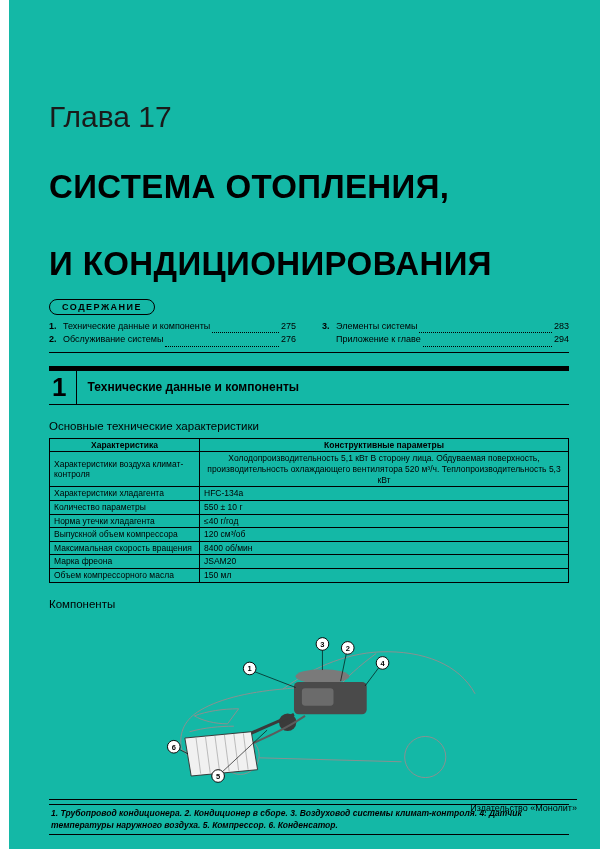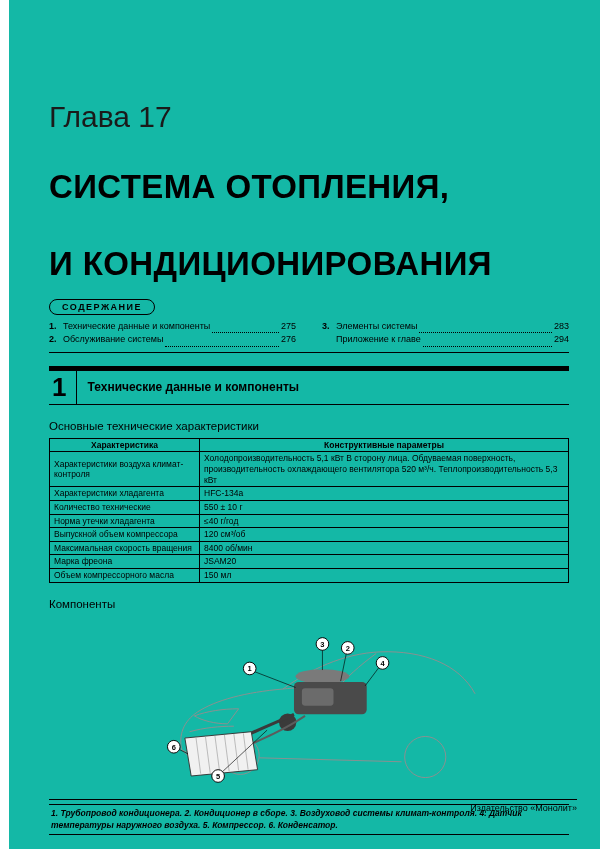--- a/index.html
+++ b/index.html
@@ -28,21 +28,21 @@
   .section-title { font-size:12px; font-weight:bold; display:flex; align-items:center; padding-left:10px; }
 
   .subheading { margin-top:15px; font-size:11.5px; font-weight:normal; }
 
   table.specs { width:100%; border-collapse:collapse; margin-top:6px; }
   .specs th, .specs td { border:1px solid #000; font-size:8.5px; padding:1px 4px; line-height:1.25; }
   .specs th { font-weight:bold; text-align:center; }
   .specs tr > *:first-child { width:150px; }
   .specs td:first-child { text-align:left; }
   .specs td:last-child { text-align:left; }
-  .specs td.long { text-align:left; }
+  .specs td.long { text-align:center; }
 
   .diagram { margin-top:8px; height:182px; text-align:center; }
   .diagram svg { display:inline-block; }
   .diagram text { font-family:"Liberation Sans", sans-serif; }
 
   .caption { margin-top:4px; border-top:1px solid #000; border-bottom:1px solid #000;
              font-size:8.5px; font-weight:bold; font-style:italic; line-height:1.4; padding:3px 2px; }
 
   .footer { position:absolute; left:40px; right:32px; bottom:36px; border-top:1px solid #000;
             text-align:right; font-size:9px; padding-top:3px; }
@@ -111,21 +111,21 @@
     <tbody id="specs-body">
         <tr>
           <td>Характеристики воздуха климат-контроля</td>
           <td class="long">Холодопроизводительность 5,1 кВт В сторону лица. Обдуваемая поверхность, производительность охлаждающего вентилятора 520 м³/ч. Теплопроизводительность 5,3 кВт</td>
         </tr>
         <tr>
           <td>Характеристики хладагента</td>
           <td>HFC-134a</td>
         </tr>
         <tr>
-          <td>Количество технические</td>
+          <td>Количество параметры</td>
           <td>550 ± 10 г</td>
         </tr>
         <tr>
           <td>Норма утечки хладагента</td>
           <td>≤40 г/год</td>
         </tr>
         <tr>
           <td>Выпускной объем компрессора</td>
           <td>120 см³/об</td>
         </tr>

